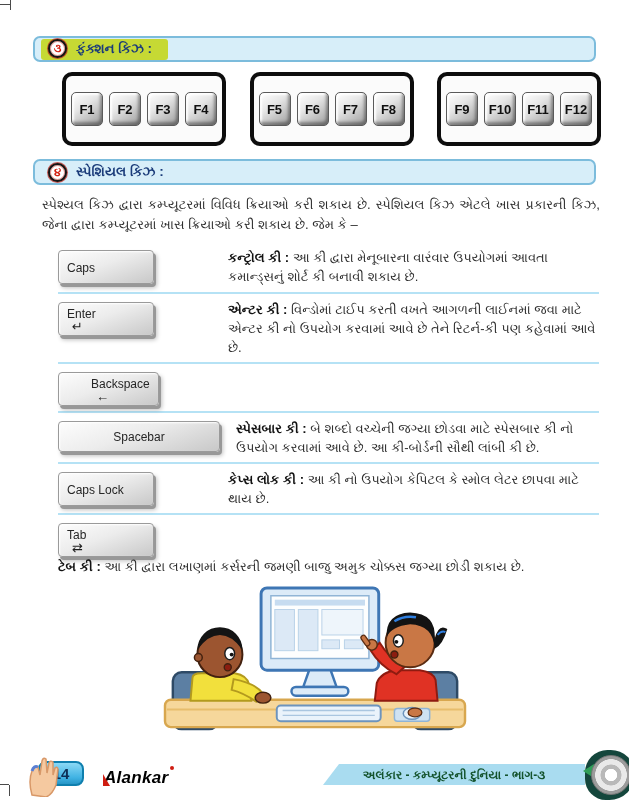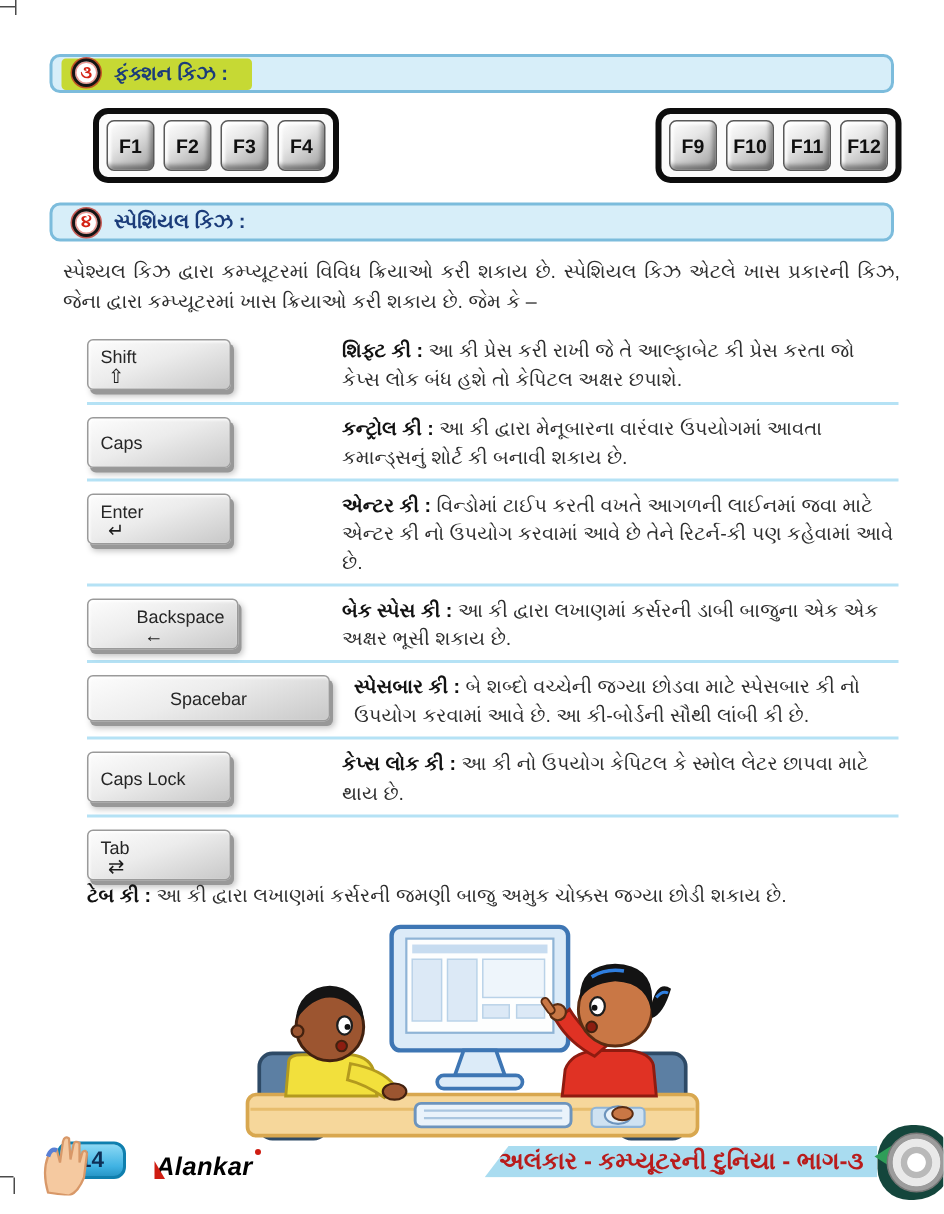--- a/index.html
+++ b/index.html
@@ -22,21 +22,21 @@
                 box-shadow:0 0 0 1px rgba(190,40,30,.75), inset 0 0 0 1px rgba(210,50,40,.5);
                 color:#d42314; font-weight:bold; font-size:11.5px; display:flex; align-items:center;
                 justify-content:center; flex:none; }
   .bar-title { font-size:13.5px; font-weight:bold; color:#1b3c7a; }
 
   
   .para { margin:10px 29px 0 42px; font-size:13.1px; line-height:1.5; color:#2e2e2e; text-align:justify; }
 
   
   .fkeys { display:flex; justify-content:space-between; margin:10px 28px 0 62px; }
-  .fgroup { border:4px solid #0d0d0d; border-radius:10px; padding:4px 5px; display:flex; gap:6px; background:#fbfbfb; }
+  .fgroup { border:4px solid #0d0d0d; border-radius:10px; padding:16px 5px; display:flex; gap:6px; background:#fbfbfb; }
   .fkey { width:32px; height:34px; border:1px solid #5a5a5a; border-radius:5px;
           background:linear-gradient(145deg,#ffffff 0%,#e6e6e6 40%,#9c9c9c 100%);
           box-shadow:inset -2px -3px 3px rgba(0,0,0,.35), inset 2px 2px 2px rgba(255,255,255,.95);
           display:flex; align-items:center; justify-content:center;
           font-weight:bold; font-size:13px; color:#101010; }
 
   
   .skeys { margin:8px 30px 0 58px; }
   .srow { display:flex; align-items:flex-start; padding:6px 0 5px; border-bottom:2px solid #b5e2f5; }
   .srow.last { border-bottom:none;flex-direction:column; }
@@ -64,21 +64,21 @@
               display:flex; align-items:center; justify-content:center;
               font-size:15px; font-weight:bold; color:#0d2f56; }
   .logo { position:absolute; left:104px; top:6px; font-weight:bold; font-style:italic;
           font-size:17px; color:#000000; letter-spacing:.3px; }
   .logo .red-a { position:absolute; left:-1px; bottom:2px; width:0; height:0;
                  border-left:7px solid #cf1d12; border-top:12px solid transparent; }
   .logo .tm-dot { position:absolute; right:-6px; top:-2px; width:4px; height:4px; border-radius:50%; background:#cf1d12; }
   .banner { position:absolute; right:44px; top:2px; width:262px; height:21px; background:#a9dcf0;
             clip-path:polygon(16px 0, 100% 0, 100% 100%, 0 100%);
             display:flex; align-items:center; justify-content:center; }
-  .banner span { font-size:16px; font-weight:bold; color:#b91c1c; }
+  .banner span { font-size:12px; font-weight:bold; color:#14532d; }
   .cd { position:absolute; right:-8px; top:-12px; width:56px; height:52px; }
   .cd .blob { position:absolute; right:2px; top:0; width:50px; height:50px; border-radius:48% 52% 55% 45%; background:#14463c; }
   .cd .arrow { position:absolute; left:2px; top:14px; width:0; height:0;
                border-top:7px solid transparent; border-bottom:7px solid transparent; border-right:11px solid #2f9e58; }
   .cd .disc { position:absolute; right:6px; top:5px; width:40px; height:40px; border-radius:50%;
               background:radial-gradient(circle,#ffffff 0 22%, #b9b9b9 24% 38%, #e9e9e9 40% 58%, #9c9c9c 60% 74%, #d9d9d9 76% 100%);
               border:1px solid #777; }
 </style>
 </head>
 <body>
@@ -101,50 +101,44 @@
 
 
   <div class="fkeys">
     <div class="fgroup">
       <div class="fkey">F1</div>
       <div class="fkey">F2</div>
       <div class="fkey">F3</div>
       <div class="fkey">F4</div>
     </div>
     <div class="fgroup">
+      <div class="fkey">F5</div>
+      <div class="fkey">F6</div>
+      <div class="fkey">F7</div>
+      <div class="fkey">F8</div>
+    </div>
+    <div class="fgroup">
       <div class="fkey">F9</div>
       <div class="fkey">F10</div>
       <div class="fkey">F11</div>
       <div class="fkey">F12</div>
     </div>
   </div>
 
   <div class="section-bar sec2">
     <div class="plain-box">
       <span class="num-circle">૪</span>
       <span class="bar-title">સ્પેશિયલ કિઝ :</span>
     </div>
   </div>
 
   <p class="para">સ્પેશ્યલ કિઝ દ્વારા કમ્પ્યૂટરમાં વિવિધ ક્રિયાઓ કરી શકાય છે. સ્પેશિયલ કિઝ એટલે ખાસ પ્રકારની કિઝ, જેના દ્વારા કમ્પ્યૂટરમાં ખાસ ક્રિયાઓ કરી શકાય છે. જેમ કે –</p>
 
   <div class="skeys">
 
-    <div class="srow">
-      <div class="kcol">
-          <div class="skey">
-        <span>Shift</span>
-        <span class="glyph">⇧</span>
-      </div>
-        </div>
-      <div class="desc">
-        <span class="lead">શિફ્ટ કી :</span>
-        <span>આ કી પ્રેસ કરી રાખી જે તે આલ્ફાબેટ કી પ્રેસ કરતા જો કેપ્સ લોક બંધ હશે તો કેપિટલ અક્ષર છપાશે.</span>
-      </div>
-    </div>
 
     <div class="srow">
       <div class="kcol">
           <div class="skey">
         <span>Caps</span>
 
       </div>
         </div>
       <div class="desc">
         <span class="lead">કન્ટ્રોલ કી :</span>
@@ -166,24 +160,20 @@
     </div>
 
 
     <div class="srow">
       <div class="kcol">
           <div class="skey w2">
         <span>Backspace</span>
         <span class="glyph">←</span>
       </div>
         </div>
-      <div class="desc">
-        <span class="lead">બેક સ્પેસ કી :</span>
-        <span>આ કી દ્વારા લખાણમાં કર્સરની ડાબી બાજુના એક એક અક્ષર ભૂસી શકાય છે.</span>
-      </div>
     </div>
 
     <div class="srow">
       <div class="kcol" style="width:178px;">
           <div class="skey wide">
         <span>Spacebar</span>
 
       </div>
         </div>
       <div class="desc">

